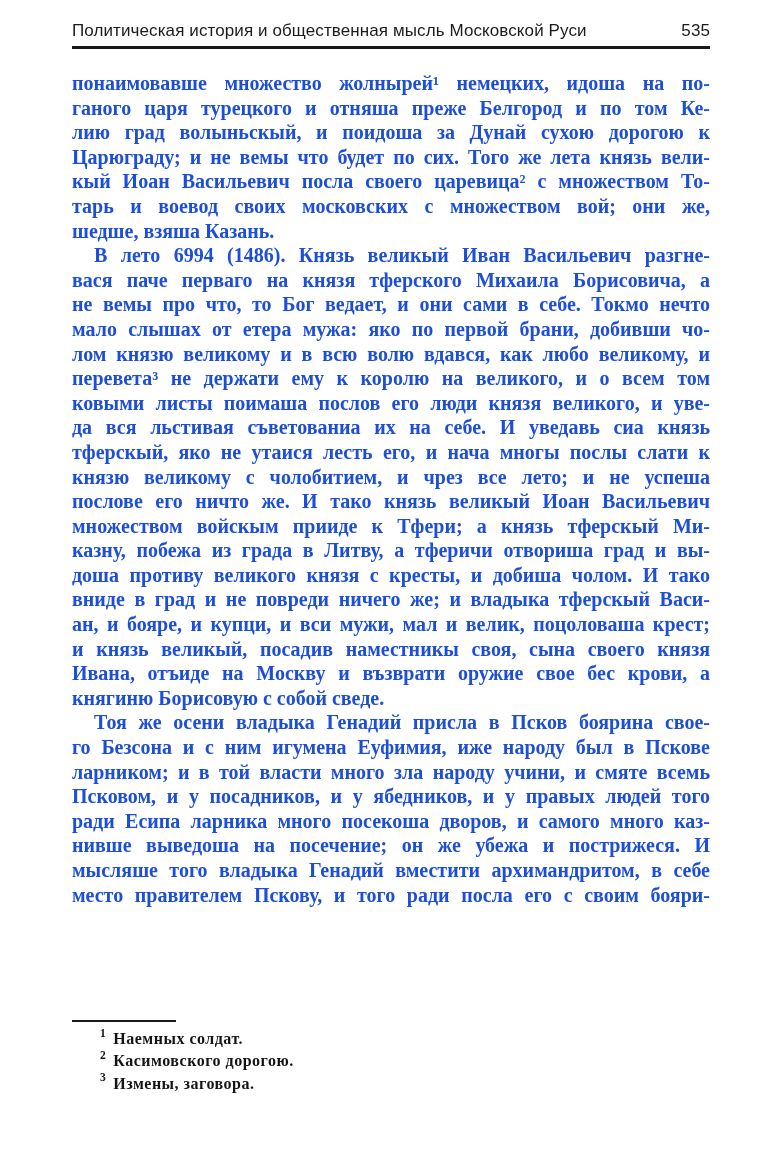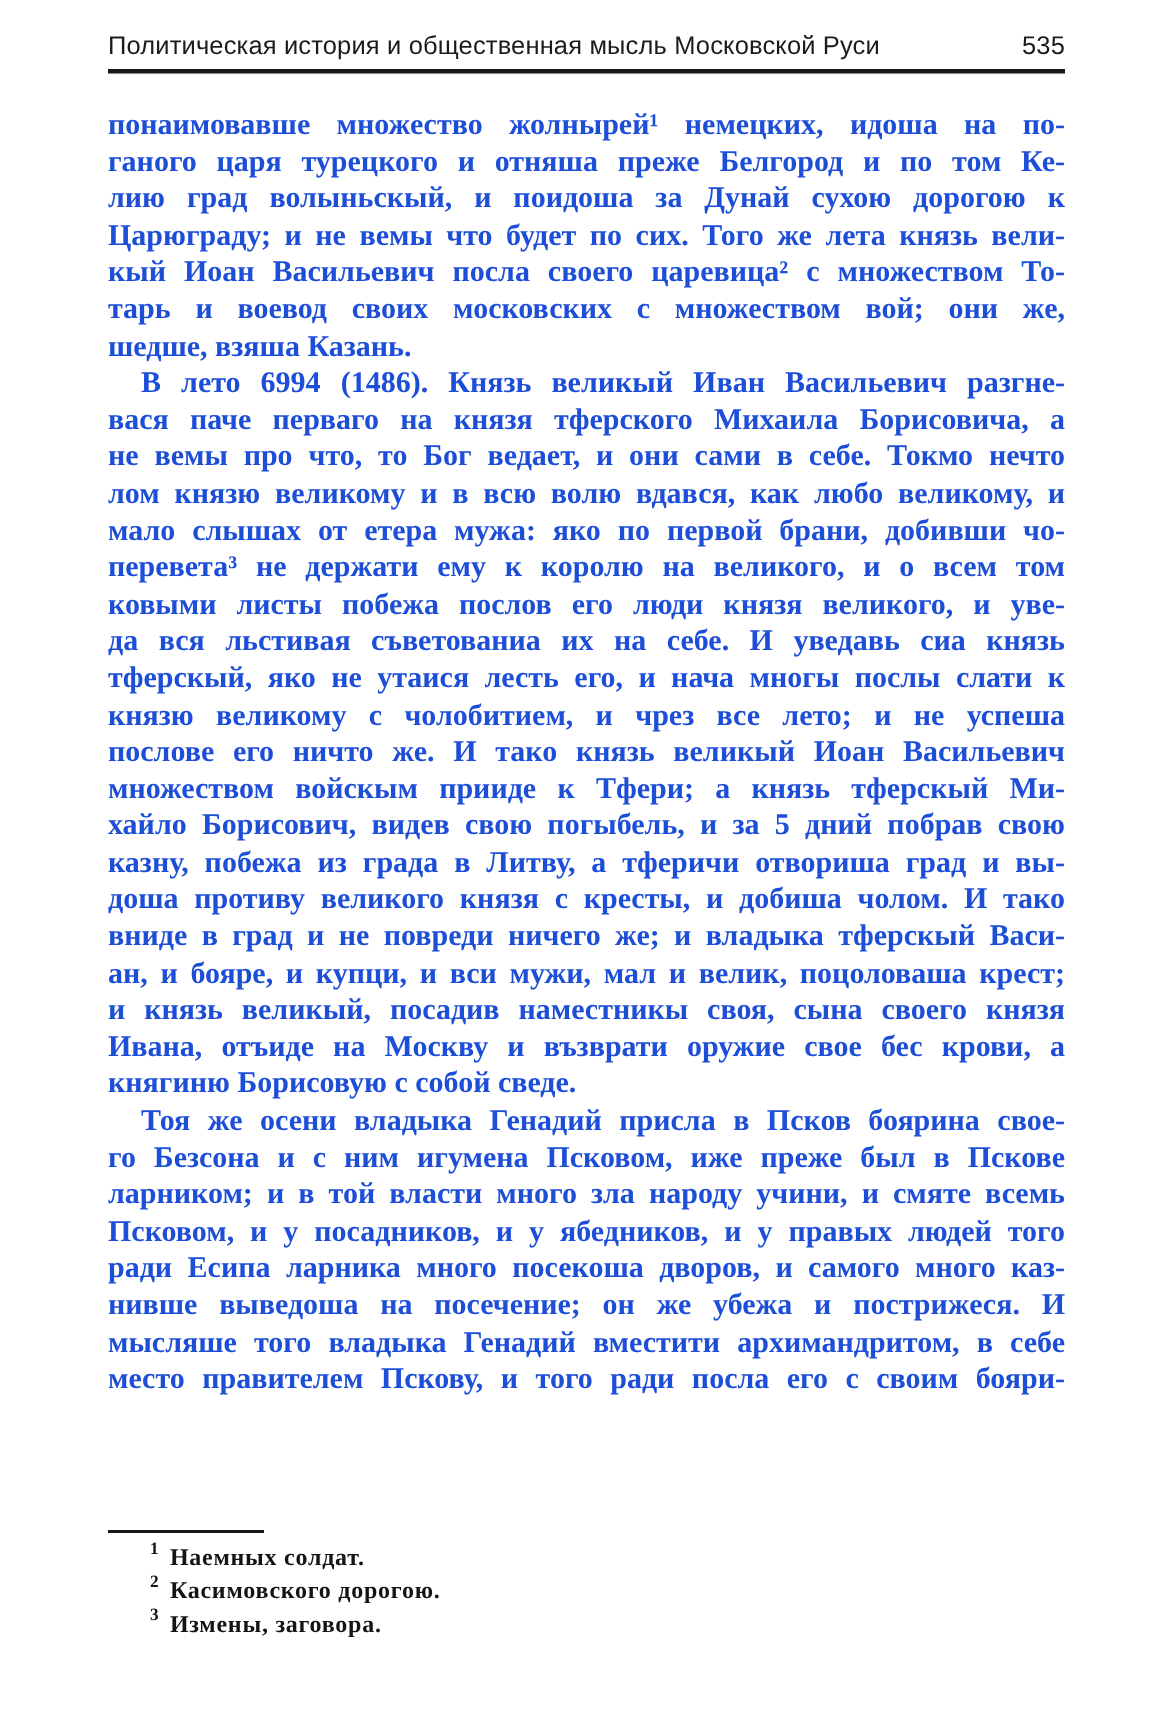--- a/index.html
+++ b/index.html
@@ -69,39 +69,38 @@
       <div class="line">понаимовавше множество жолнырей¹ немецких, идоша на по-</div>
       <div class="line">ганого царя турецкого и отняша преже Белгород и по том Ке-</div>
       <div class="line">лию град волыньскый, и поидоша за Дунай сухою дорогою к</div>
       <div class="line">Царюграду; и не вемы что будет по сих. Того же лета князь вели-</div>
       <div class="line">кый Иоан Васильевич посла своего царевица² с множеством То-</div>
       <div class="line">тарь и воевод своих московских с множеством вой; они же,</div>
       <div class="line end">шедше, взяша Казань.</div>
       <div class="line indent">В лето 6994 (1486). Князь великый Иван Васильевич разгне-</div>
       <div class="line">вася паче перваго на князя тферского Михаила Борисовича, а</div>
       <div class="line">не вемы про что, то Бог ведает, и они сами в себе. Токмо нечто</div>
+      <div class="line">мало слышах от етера мужа: яко по первой брани, добивши чо-</div>
       <div class="line">лом князю великому и в всю волю вдався, как любо великому, и</div>
-      <div class="line">мало слышах от етера мужа: яко по первой брани, добивши чо-</div>
       <div class="line">перевета³ не держати ему к королю на великого, и о всем том</div>
-      <div class="line">ковыми листы побежа послов его люди князя великого, и уве-</div>
+      <div class="line">ковыми листы поимаша послов его люди князя великого, и уве-</div>
       <div class="line">да вся льстивая съветованиа их на себе. И уведавь сиа князь</div>
       <div class="line">тферскый, яко не утаися лесть его, и нача многы послы слати к</div>
       <div class="line">князю великому с чолобитием, и чрез все лето; и не успеша</div>
       <div class="line">послове его ничто же. И тако князь великый Иоан Васильевич</div>
       <div class="line">множеством войскым прииде к Тфери; а князь тферскый Ми-</div>
-      <div class="line">хайло Борисович, видев свою погыбель, и за 5 дний побрав свою</div>
       <div class="line">казну, побежа из града в Литву, а тферичи отвориша град и вы-</div>
       <div class="line">доша противу великого князя с кресты, и добиша чолом. И тако</div>
       <div class="line">вниде в град и не повреди ничего же; и владыка тферскый Васи-</div>
       <div class="line">ан, и бояре, и купци, и вси мужи, мал и велик, поцоловаша крест;</div>
       <div class="line">и князь великый, посадив наместникы своя, сына своего князя</div>
       <div class="line">Ивана, отъиде на Москву и възврати оружие свое бес крови, а</div>
       <div class="line end">княгиню Борисовую с собой сведе.</div>
       <div class="line indent">Тоя же осени владыка Генадий присла в Псков боярина свое-</div>
-      <div class="line">го Безсона и с ним игумена Псковом, иже преже был в Пскове</div>
+      <div class="line">го Безсона и с ним игумена Еуфимия, иже народу был в Пскове</div>
       <div class="line">ларником; и в той власти много зла народу учини, и смяте всемь</div>
       <div class="line">Псковом, и у посадников, и у ябедников, и у правых людей того</div>
       <div class="line">ради Есипа ларника много посекоша дворов, и самого много каз-</div>
       <div class="line">нивше выведоша на посечение; он же убежа и пострижеся. И</div>
       <div class="line">мысляше того владыка Генадий вместити архимандритом, в себе</div>
       <div class="line">место правителем Пскову, и того ради посла его с своим бояри-</div>
     </div>
 
   <div class="footnotes">
     <div class="fn-rule"></div>

